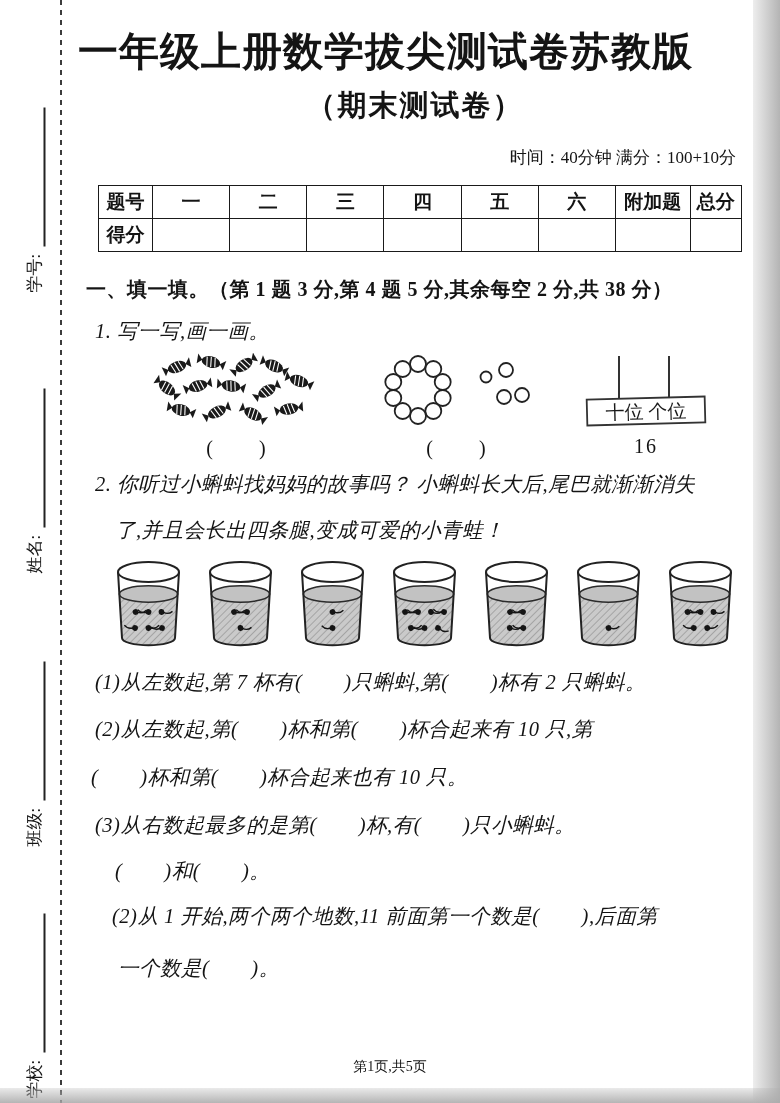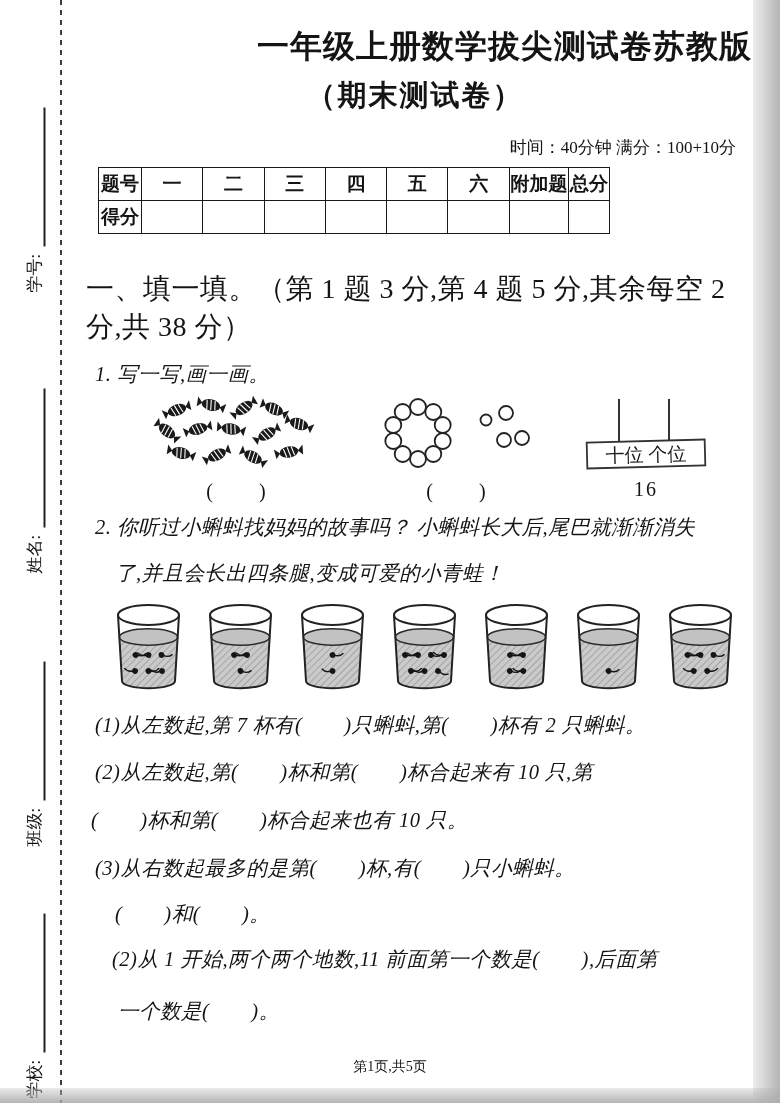--- a/index.html
+++ b/index.html
@@ -17,29 +17,29 @@
     position:absolute;left:-62px;width:185px;height:30px;
     transform:rotate(-90deg);
     display:flex;align-items:flex-end;gap:7px;
     font-size:17px;white-space:nowrap;
   }
   .sidebar-field .blank{flex:1;height:14px;border-bottom:2px solid #222;}
   .sf1{top:185px}.sf2{top:466px}.sf3{top:739px}.sf4{top:991px}
 
   
   .main{position:absolute;left:78px;top:0;width:674px;z-index:1;}
-  .title{margin-top:26px;text-align:right;font-size:32px;font-weight:700;letter-spacing:1px;line-height:1.3;}
+  .title{margin-top:26px;text-align:left;font-size:40px;font-weight:700;letter-spacing:1px;line-height:1.3;}
   .subtitle{margin-top:8px;text-align:center;font-size:29px;font-weight:700;letter-spacing:2px;}
   .meta{margin-top:20px;text-align:right;font-size:17px;padding-right:16px;}
 
-  table.score{border-collapse:collapse;margin:8px 0 0 20px;width:512px;table-layout:fixed;}
+  table.score{border-collapse:collapse;margin:16px 0 0 20px;width:644px;table-layout:fixed;}
   table.score td{border:1.6px solid #1a1a1a;height:32px;text-align:center;font-size:19px;padding:0;}
   table.score td.hdr{font-weight:700;}
 
-  .heading{margin:36px 0 0 8px;font-size:28px;font-weight:400;letter-spacing:.5px;}
+  .heading{margin:24px 0 0 8px;font-size:20px;font-weight:700;letter-spacing:.5px;}
   .qline{font-size:20.5px;margin-left:17px;line-height:28px;letter-spacing:.5px;white-space:nowrap;font-style:italic;}
 
   .figrow{display:flex;align-items:flex-start;margin-top:8px;}
   .figcol{display:flex;flex-direction:column;align-items:center;}
   .figcap{font-size:20px;margin-top:3px;letter-spacing:2px;}
   .cupsrow{display:flex;gap:10px;padding-left:30px;margin-top:14px;}
 
   .footer{position:absolute;left:0;right:0;top:1058px;text-align:center;font-size:14px;z-index:1;}
 
   

